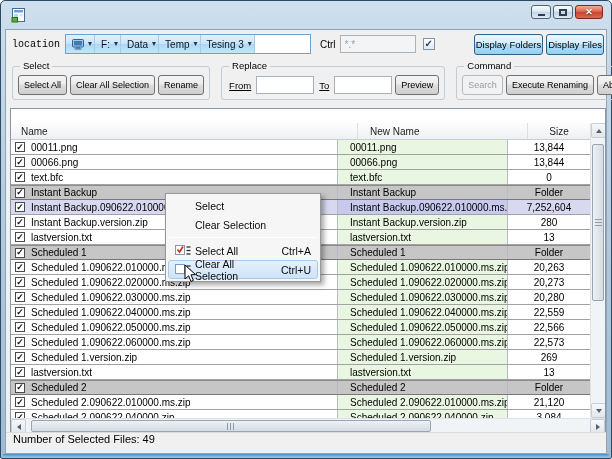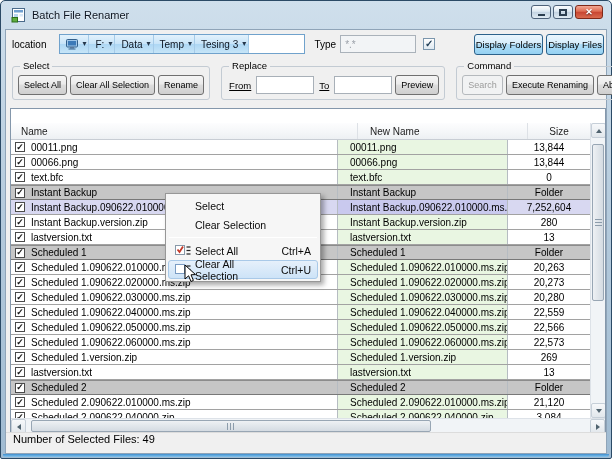--- a/index.html
+++ b/index.html
@@ -21,21 +21,21 @@
   .wbtn.close{border-color:#7e2818;}
   .glyph-min{width:7px;height:2px;background:#2c3e50;margin-top:5px;}
   .glyph-max{width:8px;height:7px;border:2px solid #2c3e50;}
   .glyph-close{color:#fff;font-size:9px;font-weight:bold;line-height:1;text-shadow:0 1px 1px rgba(0,0,0,.5);}
 
   
   .client{position:absolute;left:4px;right:4px;top:28px;bottom:4px;background:#f0f0f0;border:1px solid #8fa4b8;}
 
   
   .tb1{position:absolute;left:2px;right:2px;top:2px;height:24px;display:flex;align-items:center;font-size:10px;color:#000;}
-  .loc-label{margin:0 13px 0 4px;}
+  .loc-label{margin:0 5px 0 4px;font-family:Liberation Mono, monospace;}
   .breadcrumb{width:246px;height:20px;border:1px solid #70a2cc;background:#fff;display:flex;align-items:stretch;overflow:hidden;}
   .bc-blue{display:flex;align-items:stretch;background:linear-gradient(180deg,#e3f2fc 0%,#c8e4f8 48%,#aed7f4 52%,#c6e5f8 100%);}
   .crumb{display:flex;align-items:center;padding:0 2px 0 6px;border-right:1px solid #a6cbe8;cursor:default;}
   .crumb-label{color:#0c1420;}
   .crumb-arrow{font-size:8px;color:#24364a;margin-left:4px;line-height:1;}
   .type-label{margin:0 4px 0 9px;}
   .type-input{width:76px;height:18px;border:1px solid #aab2ba;background:#f2f4f6;color:#9aa0a8;font-size:10px;padding:0 4px;}
   .chk-wrap{display:flex;align-items:center;margin-left:7px;gap:4px;}
   .chk{width:12px;height:12px;border:1px solid #7b96ad;background:linear-gradient(#fefefe,#dfe9f1);display:flex;align-items:center;justify-content:center;
     font-size:10px;font-weight:bold;color:#1d3a52;line-height:1;}
@@ -119,21 +119,20 @@
 <div class="screen">
   <div class="frame">
     <div class="titlebar">
       <svg class="app-icon" viewBox="0 0 15 15">
         <rect x="1.5" y="0.5" width="12" height="13" fill="#ffffff" stroke="#4a6a8a"></rect>
         <rect x="3" y="2" width="9" height="2.5" fill="#6f9fd0"></rect>
         <rect x="3" y="6" width="4" height="6" fill="#b9d5ee"></rect>
         <rect x="8.5" y="6" width="3.5" height="2.5" fill="#d8e8f8"></rect>
         <rect x="1" y="9.5" width="5.5" height="4.5" fill="#5fae3e" stroke="#2c6e1c"></rect>
       </svg>
-      <span class="win-title">Batch File Renamer</span>
       <div class="winbtns">
         <div class="wbtn">
             <span class="glyph-min"></span>
           </div>
         <div class="wbtn">
             <span class="glyph-max"></span>
           </div>
         <div class="wbtn close">
             <span class="glyph-close">✕</span>
           </div>
@@ -169,21 +168,21 @@
     <span class="crumb-label">Temp</span>
     <span class="crumb-arrow">▾</span>
   </span>
                 <span class="crumb">
     <span class="crumb-label">Tesing 3</span>
     <span class="crumb-arrow">▾</span>
   </span>
               </span>
           </div>
         </div>
-        <span class="type-label">Type</span>
+        <span class="type-label">Ctrl</span>
         <input class="type-input" disabled="" value="*.*" style="">
         <div class="chk-wrap">
           <span class="chk">✓</span>
         </div>
         <span class="spacer"></span>
         <button class="btn hot">Display Folders</button>
         <button class="btn hot">Display Files</button>
       </div>
 
       <div class="tb2">

